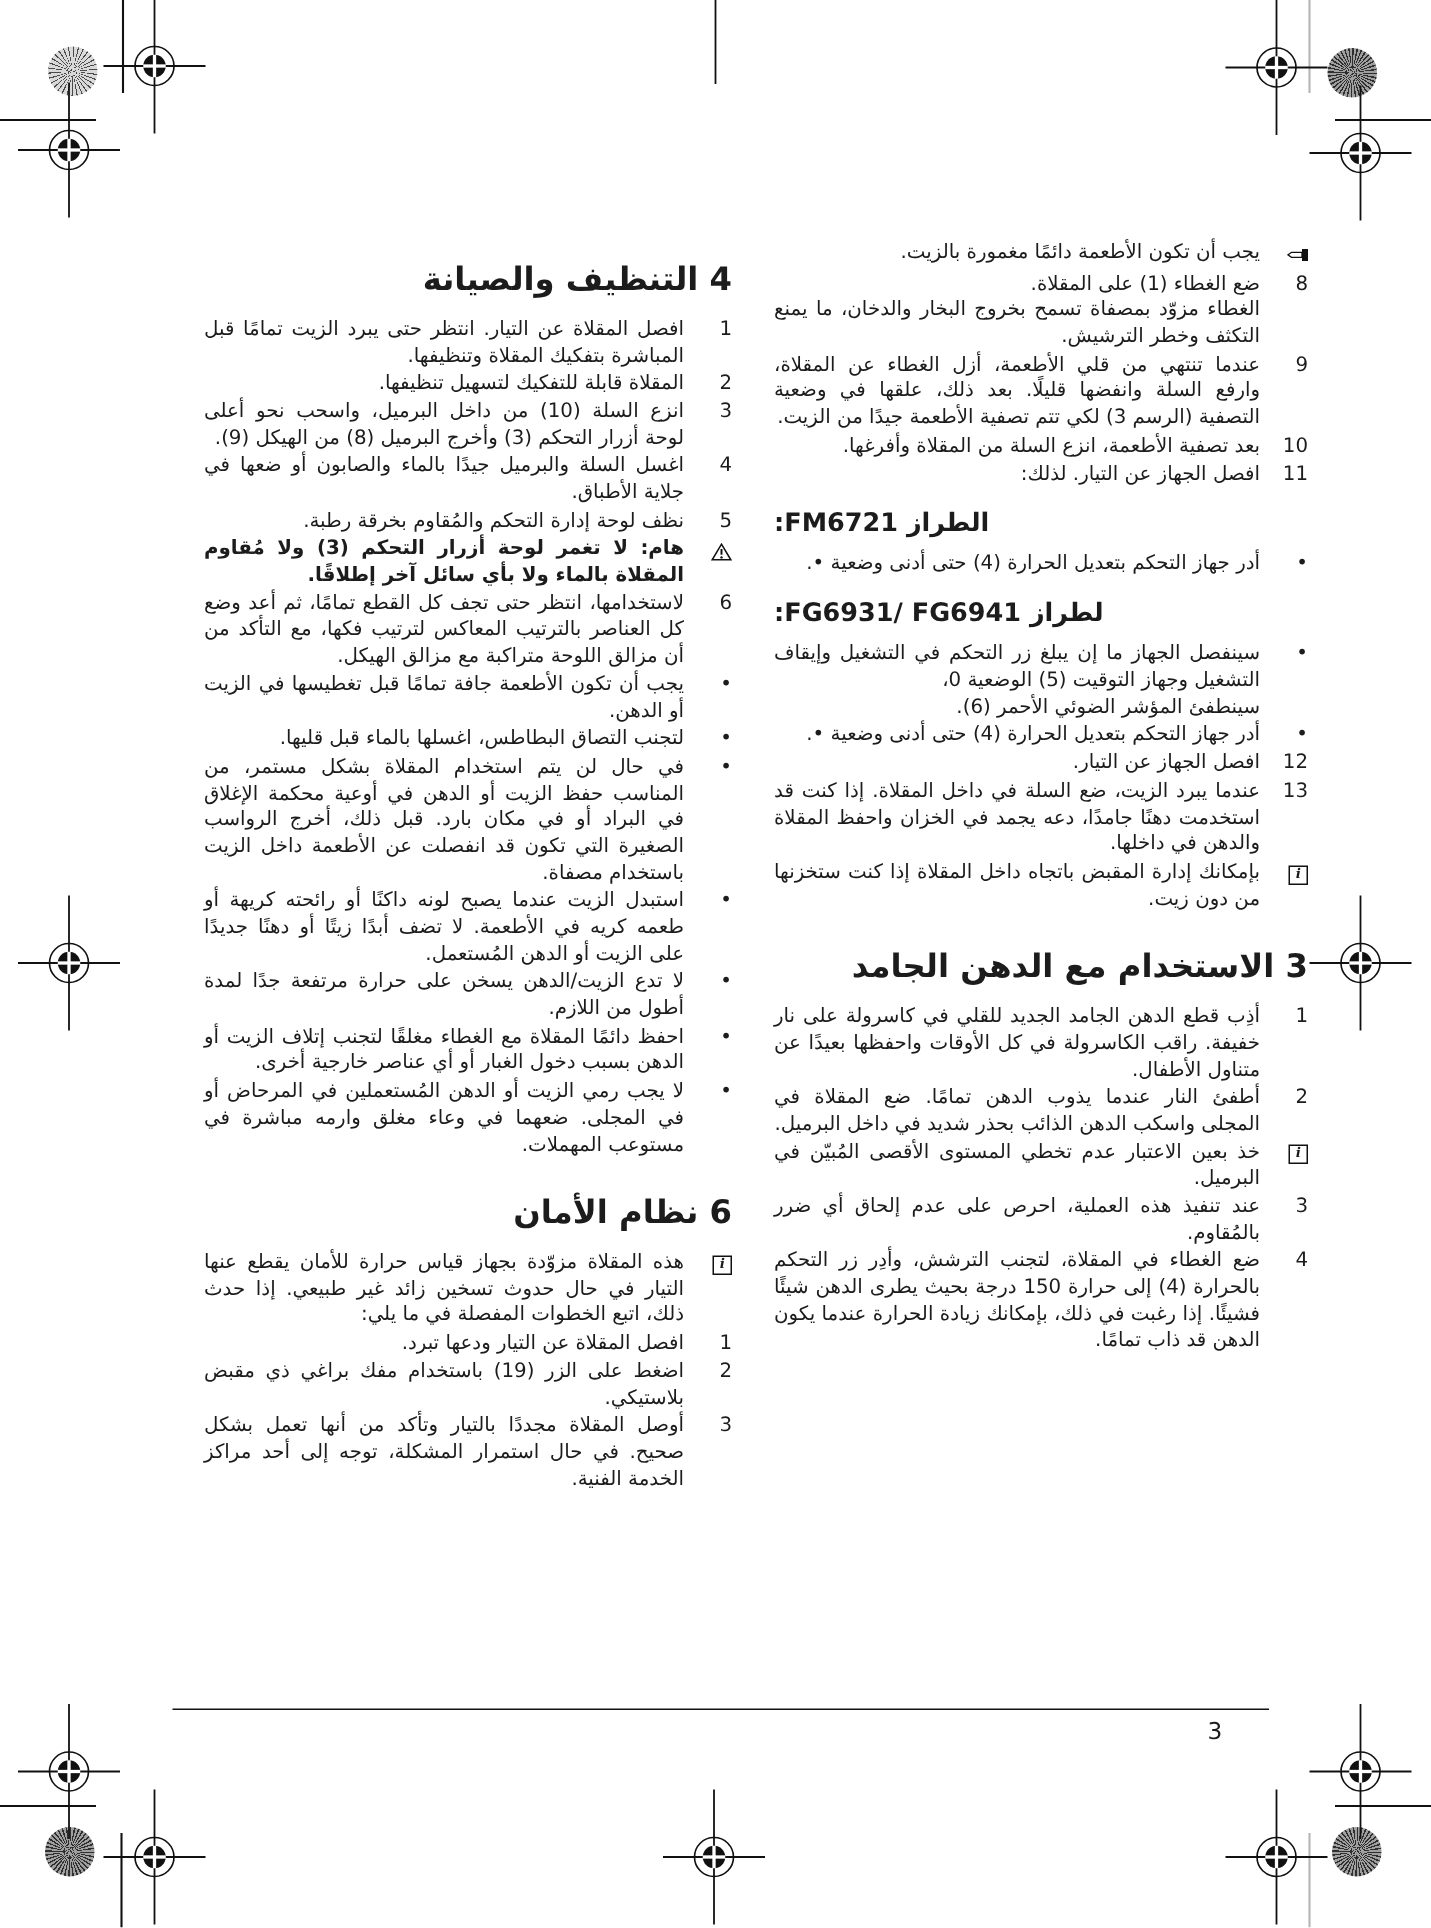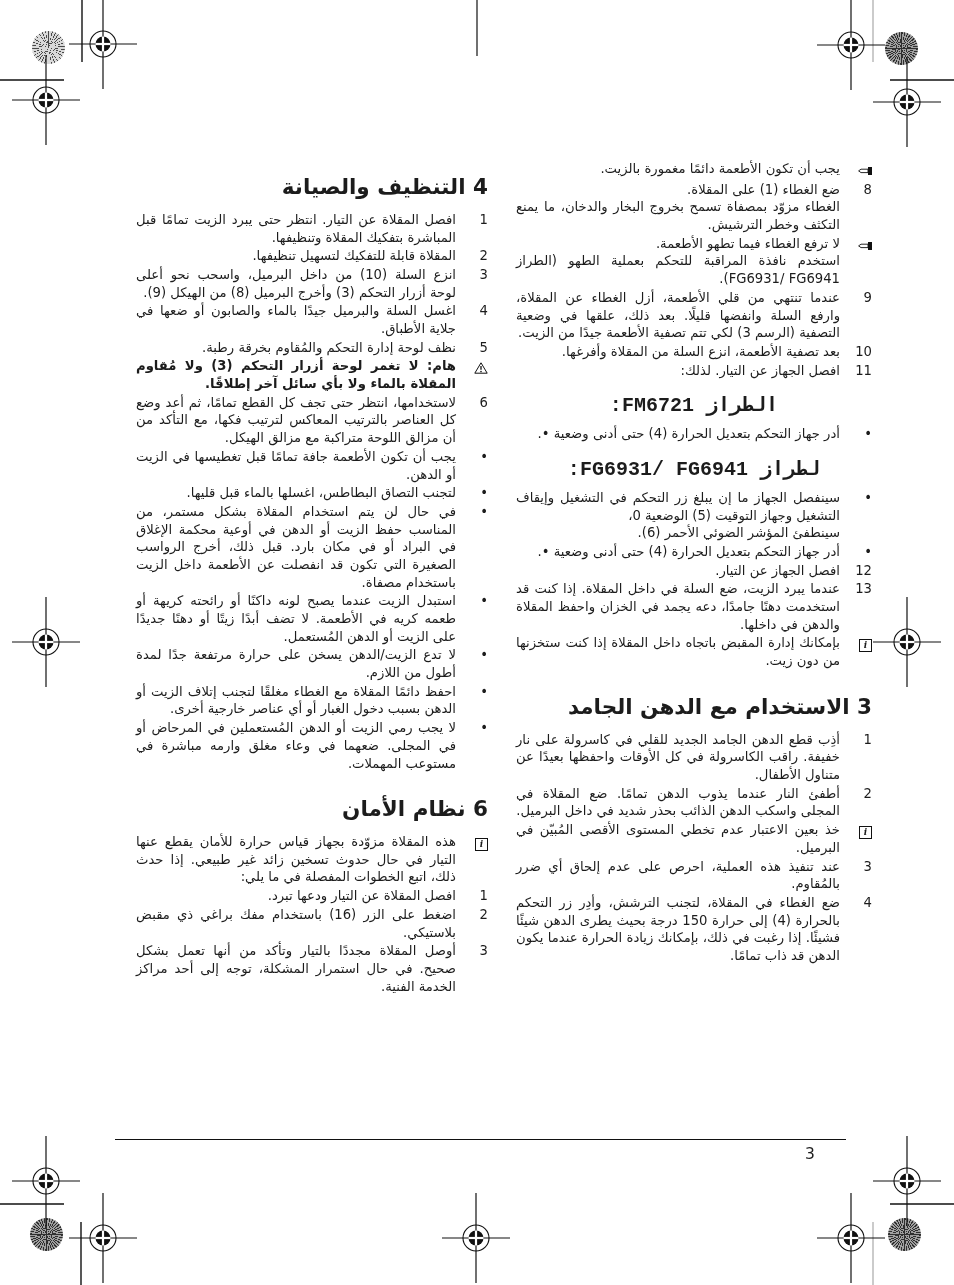--- a/index.html
+++ b/index.html
@@ -7,21 +7,21 @@
     width:954px;height:1285px;position:relative;overflow:hidden;
     background:#ffffff;color:#1c1c1c;
     font-family:"DejaVu Sans",sans-serif;
     direction:rtl;
   }
   .col{position:absolute;text-align:justify;}
   #col-left{left:117px;top:174px;width:352px;margin-left:19px;}
   #col-right{left:516px;top:160px;width:356px;}
   .h1{font-size:21.5px;font-weight:bold;text-align:right;margin:0 0 10px 0;line-height:1.25;}
   .h1.spaced{margin-top:24px;}
-  .h2{font-size:20px;font-weight:bold;text-align:center;margin:14px 0 7px 0;line-height:1.25;font-family:Liberation Mono, monospace;}
+  .h2{font-size:17px;font-weight:bold;text-align:left;margin:14px 0 7px 0;line-height:1.25;}
   .li{display:flex;gap:8px;font-size:13.2px;line-height:1.34;margin-bottom:1px;}
   .mk{flex:0 0 24px;text-align:right;font-size:13.2px;}
   .mk.icon{padding-top:2px;}
   .tx{flex:1 1 auto;white-space:pre-line;}
   .tx.bold{font-weight:bold;}
   .ibox{
     display:inline-block;width:11px;height:11px;border:1.2px solid #111;
     font:italic bold 9px/11px "DejaVu Serif",serif;text-align:center;vertical-align:middle;
   }
   .hand-icon svg,.warn-icon svg{display:inline-block;vertical-align:middle;}
@@ -45,28 +45,20 @@
           <path d="M10 3.2 L3 3.2 L0.6 4.9 L3 6.6 L10 6.6 Z" fill="#fff" stroke="#111" stroke-width="0.9"></path>
         </svg></span>
     <span class="tx">يجب أن تكون الأطعمة دائمًا مغمورة بالزيت.</span>
   </div>
   <div class="li">
     <span class="mk">8</span>
     <span class="tx">ضع الغطاء (1) على المقلاة.
 الغطاء مزوّد بمصفاة تسمح بخروج البخار والدخان، ما يمنع التكثف وخطر الترشيش.</span>
   </div>
   <div class="li">
-    <span class="mk icon hand-icon"><svg width="14" height="10" viewBox="0 0 14 10">
-          <rect x="10" y="1" width="4" height="8" fill="#111"></rect>
-          <path d="M10 3.2 L3 3.2 L0.6 4.9 L3 6.6 L10 6.6 Z" fill="#fff" stroke="#111" stroke-width="0.9"></path>
-        </svg></span>
-    <span class="tx">لا ترفع الغطاء فيما تطهو الأطعمة.
-استخدم نافذة المراقبة للتحكم بعملية الطهو (الطراز FG6931/ FG6941).</span>
-  </div>
-  <div class="li">
     <span class="mk">9</span>
     <span class="tx">عندما تنتهي من قلي الأطعمة، أزل الغطاء عن المقلاة، وارفع السلة وانفضها قليلًا. بعد ذلك، علقها في وضعية التصفية (الرسم 3) لكي تتم تصفية الأطعمة جيدًا من الزيت.</span>
   </div>
   <div class="li">
     <span class="mk">10</span>
     <span class="tx">بعد تصفية الأطعمة، انزع السلة من المقلاة وأفرغها.</span>
   </div>
   <div class="li">
     <span class="mk">11</span>
     <span class="tx">افصل الجهاز عن التيار. لذلك:</span>
@@ -193,21 +185,21 @@
   <div class="li">
     <span class="mk icon"><span class="ibox">i</span></span>
     <span class="tx">هذه المقلاة مزوّدة بجهاز قياس حرارة للأمان يقطع عنها التيار في حال حدوث تسخين زائد غير طبيعي. إذا حدث ذلك، اتبع الخطوات المفصلة في ما يلي:</span>
   </div>
   <div class="li">
     <span class="mk">1</span>
     <span class="tx">افصل المقلاة عن التيار ودعها تبرد.</span>
   </div>
   <div class="li">
     <span class="mk">2</span>
-    <span class="tx">اضغط على الزر (16) باستخدام مفك براغي ذي مقبض بلاستيكي.</span>
+    <span class="tx">اضغط على الزر (19) باستخدام مفك براغي ذي مقبض بلاستيكي.</span>
   </div>
   <div class="li">
     <span class="mk">3</span>
     <span class="tx">أوصل المقلاة مجددًا بالتيار وتأكد من أنها تعمل بشكل صحيح. في حال استمرار المشكلة، توجه إلى أحد مراكز الخدمة الفنية.</span>
   </div>
 </div>
 
 <div class="footer-line"></div>
 <div class="page-num">3</div>
 

